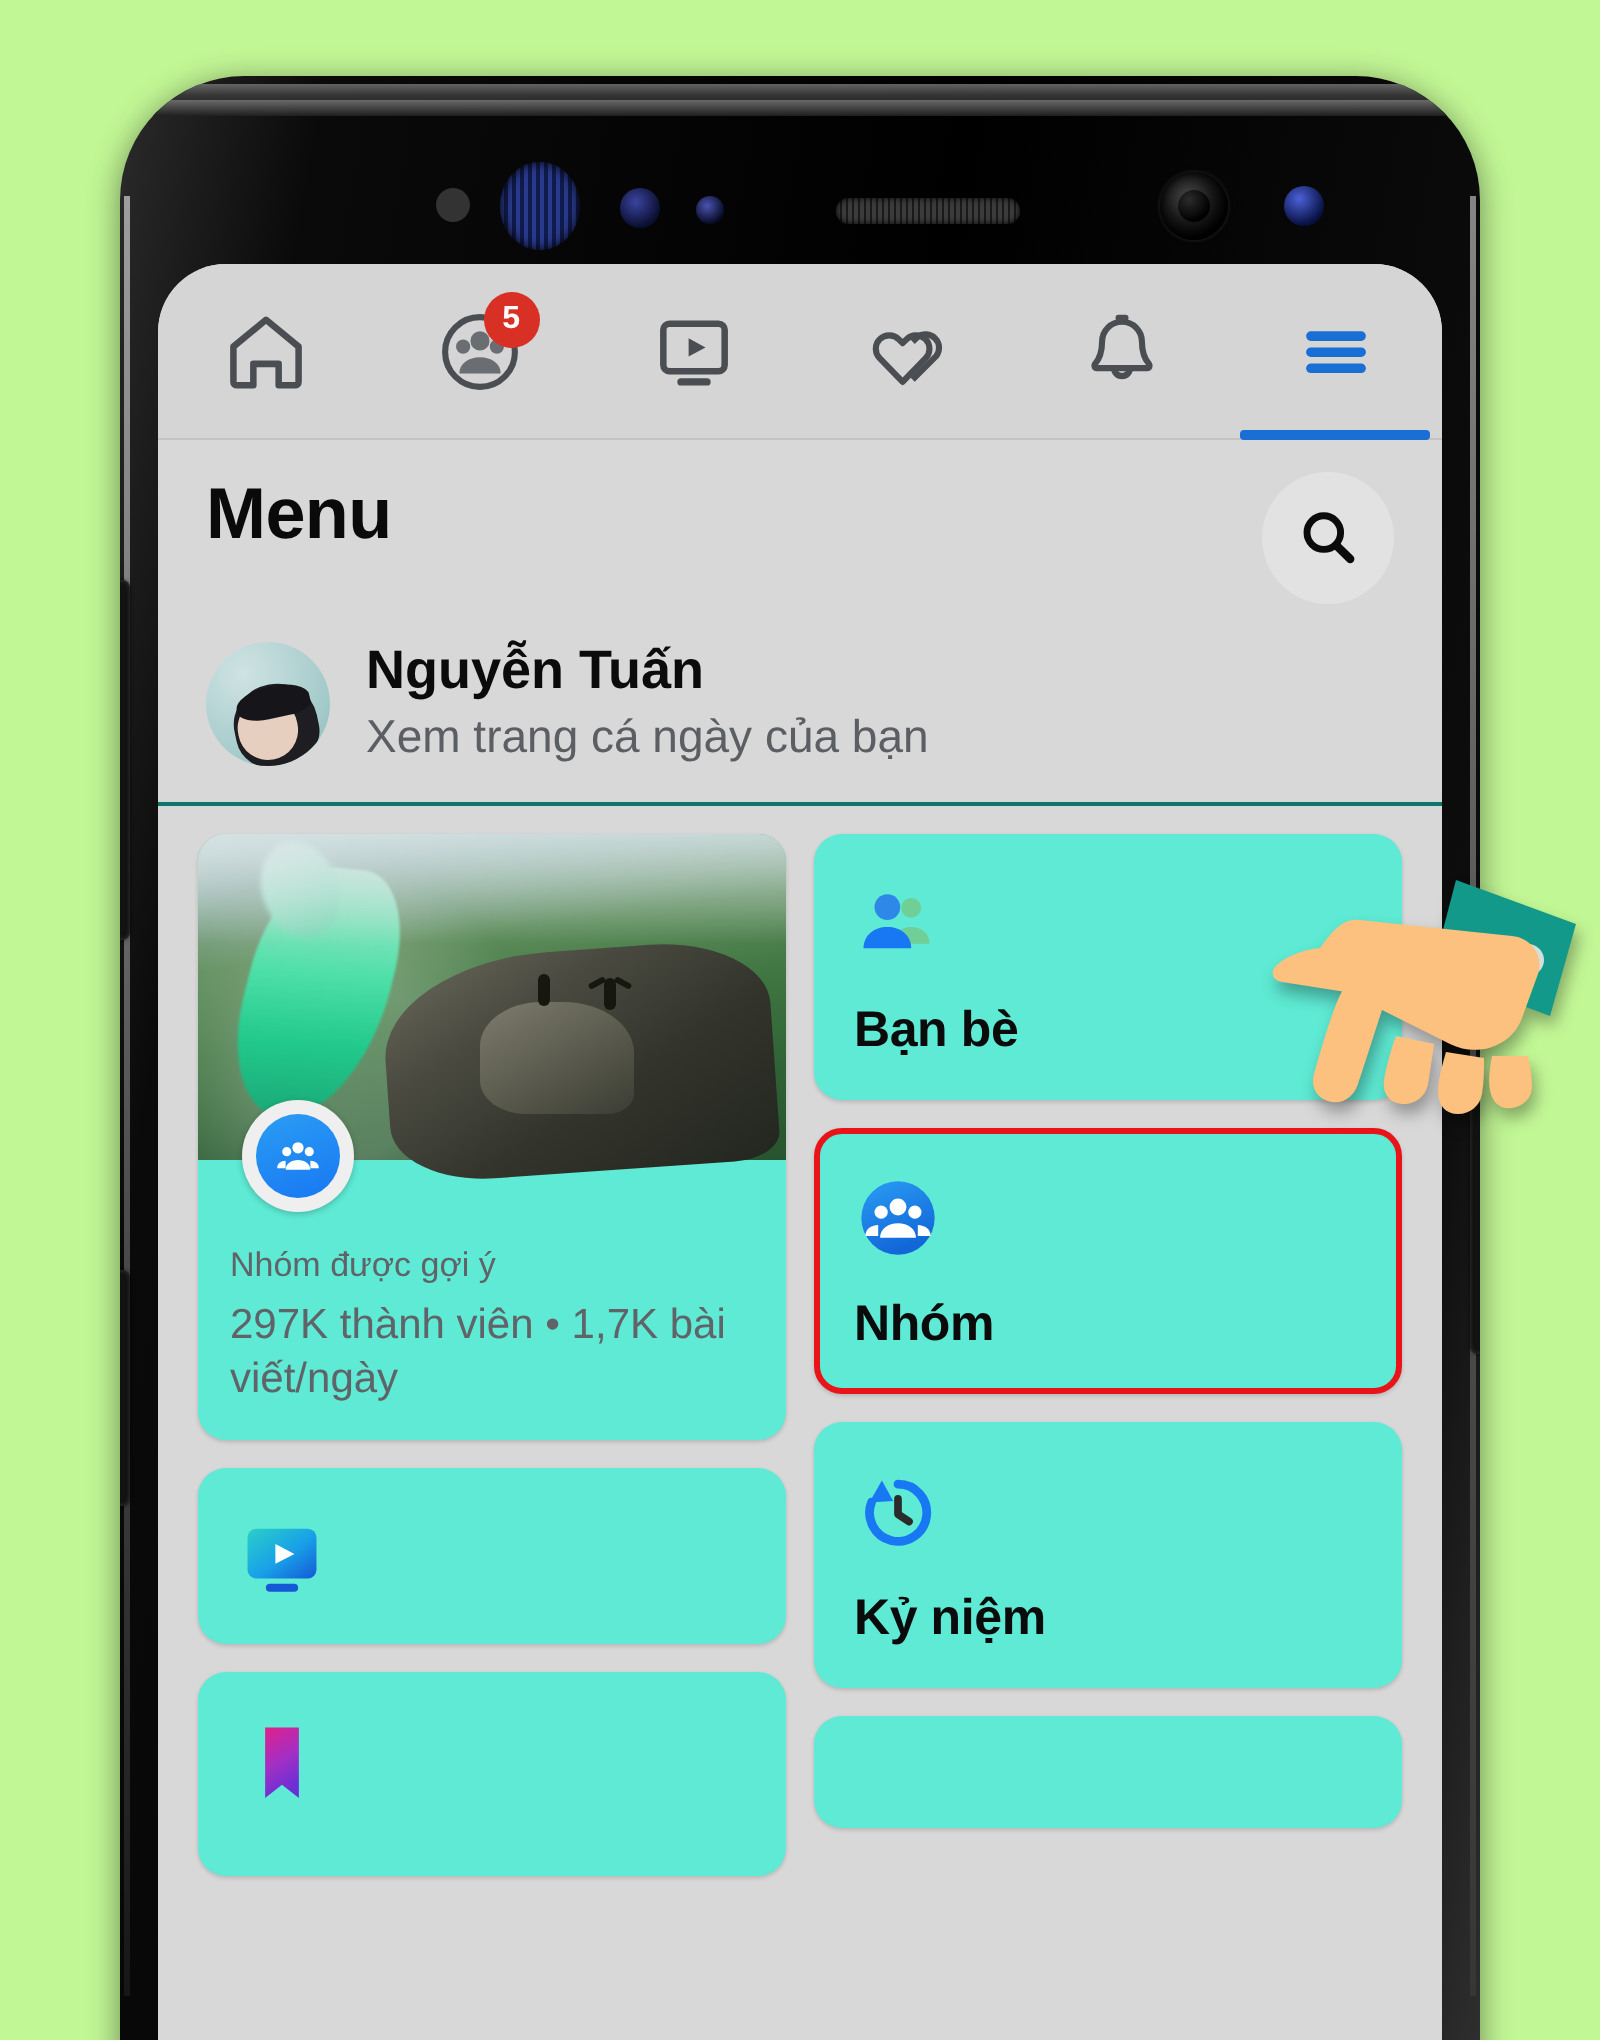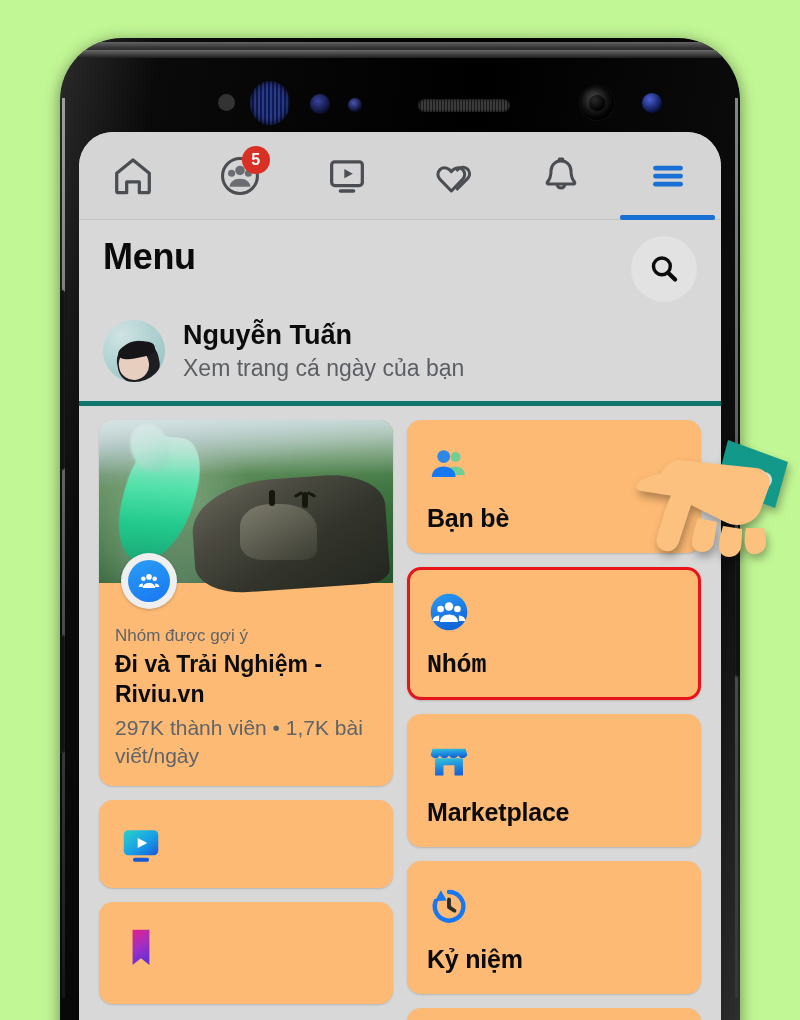--- a/index.html
+++ b/index.html
@@ -99,38 +99,38 @@
   }
 
   
   .menu-head { display:flex; justify-content:space-between;
                padding:16px 24px 8px 24px; }
   .menu-title { font-size:36px; font-weight:700; color:#0a0a0a; letter-spacing:-.3px; }
   .search-btn { width:66px; height:66px; border-radius:50%; background:#e2e2e2;
                 display:flex; align-items:center; justify-content:center; }
 
   
-  .profile-row { display:flex; align-items:flex-start; gap:18px; padding:10px 24px 18px 24px;
-                 border-bottom:5px solid #0f766e; }
+  .profile-row { display:flex; align-items:flex-end; gap:18px; padding:10px 24px 18px 24px;
+                 border-bottom:2px solid #0f766e; }
   .avatar { width:62px; height:62px; border-radius:50%; overflow:hidden; flex:none;
             background: radial-gradient(circle at 30% 25%, #cfe3e3 0%, #a9cdcd 60%, #8fbcbc 100%); position:relative; }
   .avatar .hair { position:absolute; left:22%; top:34%; width:68%; height:66%;
                   background:#1d1d22; border-radius:48% 48% 40% 40%; transform:rotate(-12deg); }
   .avatar .face { position:absolute; left:26%; top:48%; width:48%; height:48%;
                   background:#e7cfc0; border-radius:46% 46% 50% 50%; transform:rotate(-10deg); }
   .avatar .fringe { position:absolute; left:24%; top:36%; width:60%; height:26%;
                     background:#16161a; border-radius:50% 50% 30% 40%; transform:rotate(-12deg); }
   .profile-name { font-size:27px; font-weight:700; color:#0b0b0b; line-height:1.18; }
   .profile-sub  { font-size:23px; color:#5b5e63; line-height:1.25; margin-top:2px; }
 
   
   .grid { display:flex; gap:14px; padding:14px 20px 0 20px; }
   .col { flex:1; display:flex; flex-direction:column; gap:14px; }
 
-  .card { background:#fdba74; border-radius:14px;
+  .card { background:#5eead4; border-radius:14px;
           box-shadow:0 1px 2px rgba(0,0,0,.16); overflow:hidden; }
 
   
   .grp-photo { height:163px; position:relative;
     background:
       radial-gradient(circle at 24% 72%, rgba(255,255,255,.22) 0 18%, transparent 40%),
       linear-gradient(172deg,#cfdbdd 0%,#9ab6ae 14%,#5d8c5a 34%,#3e7540 55%,#2f6235 78%,#27542e 100%);
   }
   .grp-photo .river {
     position:absolute; left:8%; top:10%; width:24%; height:78%;
@@ -172,21 +172,21 @@
                       background: linear-gradient(160deg,#2a9df4,#1877f2);
                       display:flex; align-items:center; justify-content:center; }
 
   .grp-body { padding:42px 16px 16px 16px; }
   .grp-kicker { font-size:17px; color:#606367; line-height:1.3; }
   .grp-name   { font-size:23px; font-weight:700; color:#0b0b0b; line-height:1.32; margin-top:2px; }
   .grp-meta   { font-size:21px; color:#606367; line-height:1.32; margin-top:5px; }
 
   
   .tile { padding:22px 20px 20px 20px; }
-  .tile.highlight { border:3px solid #e8141a; border-radius:14px; padding:19px 17px 17px 17px;font-family:Liberation Mono, monospace; }
+  .tile.highlight { border:3px solid #e8141a; border-radius:14px; padding:19px 17px 17px 17px; }
   .tile-icon { height:46px; display:flex; align-items:center; }
   .tile-label { font-size:25px; font-weight:700; color:#0b0b0b; margin-top:16px; letter-spacing:-.2px; }
   .tile.short { padding-bottom:18px; }
 
   
   .hand { position:absolute; left:620px; top:438px; width:170px; height:150px;
           filter: drop-shadow(2px 5px 4px rgba(0,0,0,.32)); }
 </style>
 </head>
 <body>
@@ -307,21 +307,20 @@
                   <circle cx="17.2" cy="10" r="2.1"></circle>
                   <path d="M6.3 18.4c0-2.9 2.6-4.6 5.7-4.6s5.7 1.7 5.7 4.6z"></path>
                   <path d="M2.4 17.6c0-2.1 1.6-3.3 3.9-3.4v3.4z"></path>
                   <path d="M21.6 17.6c0-2.1-1.6-3.3-3.9-3.4v3.4z"></path>
                 </svg>
               </div>
             </div>
           </div>
           <div class="grp-body">
             <div class="grp-kicker">Nhóm được gợi ý</div>
-            <div class="grp-name">Đi và Trải Nghiệm - Riviu.vn</div>
             <div class="grp-meta">297K thành viên • 1,7K bài viết/ngày</div>
           </div>
         </div>
 
         <div class="card tile">
           <div class="tile-icon">
             <svg width="44" height="44" viewBox="0 0 24 24">
               <defs>
                   <linearGradient id="gW" x1="0" y1="0" x2="1" y2="1">
                 <stop offset="0" stop-color="#2ad0c8"></stop>
@@ -381,36 +380,20 @@
               <circle cx="7.4" cy="10.4" r="1.8" fill="#fff"></circle>
               <circle cx="16.6" cy="10.4" r="1.8" fill="#fff"></circle>
               <path d="M7.1 17.4c0-2.5 2.2-4 4.9-4s4.9 1.5 4.9 4z" fill="#fff"></path>
               <path d="M3.1 16.9c0-1.9 1.5-2.9 3.5-3v3z" fill="#fff"></path>
               <path d="M20.9 16.9c0-1.9-1.5-2.9-3.5-3v3z" fill="#fff"></path>
             </svg>
           </div>
           <div class="tile-label">Nhóm</div>
         </div>
 
-        <div class="card tile">
-          <div class="tile-icon">
-            <svg width="44" height="44" viewBox="0 0 24 24">
-              <defs>
-                  <linearGradient id="gM" x1="0" y1="0" x2="0.2" y2="1">
-                <stop offset="0" stop-color="#35c4d8"></stop>
-                    <stop offset=".5" stop-color="#1f93e0"></stop>
-                    <stop offset="1" stop-color="#1464d4"></stop>
-              </linearGradient>
-                </defs>
-              <path d="M3 6.4h18l1 3.4c-.5 1.1-1.6 1.7-2.6 1.7-1 0-1.9-.5-2.4-1.4-.5.9-1.4 1.4-2.5 1.4s-2-.5-2.5-1.4c-.5.9-1.4 1.4-2.5 1.4s-2-.5-2.5-1.4c-.5.9-1.4 1.4-2.4 1.4-1 0-2.1-.6-2.6-1.7z" fill="url(#gM)"></path>
-              <path d="M4.4 11.6h15.2v9.4h-4.6v-5.6H9v5.6H4.4z" fill="url(#gM)"></path>
-            </svg>
-          </div>
-          <div class="tile-label">Marketplace</div>
-        </div>
 
         <div class="card tile">
           <div class="tile-icon">
             <svg width="44" height="44" viewBox="0 0 24 24" fill="none">
               <path d="M12 4.4a7.8 7.8 0 1 1-7.2 4.9" stroke="#1877f2" stroke-width="2.4" stroke-linecap="round"></path>
               <path d="M7.6 3.4 4.2 9.4l6.5-.4z" fill="#1877f2"></path>
               <path d="M12 8.4v4.2l3 2" stroke="#2b2b2b" stroke-width="2.1" stroke-linecap="round" stroke-linejoin="round"></path>
             </svg>
           </div>
           <div class="tile-label">Kỷ niệm</div>

